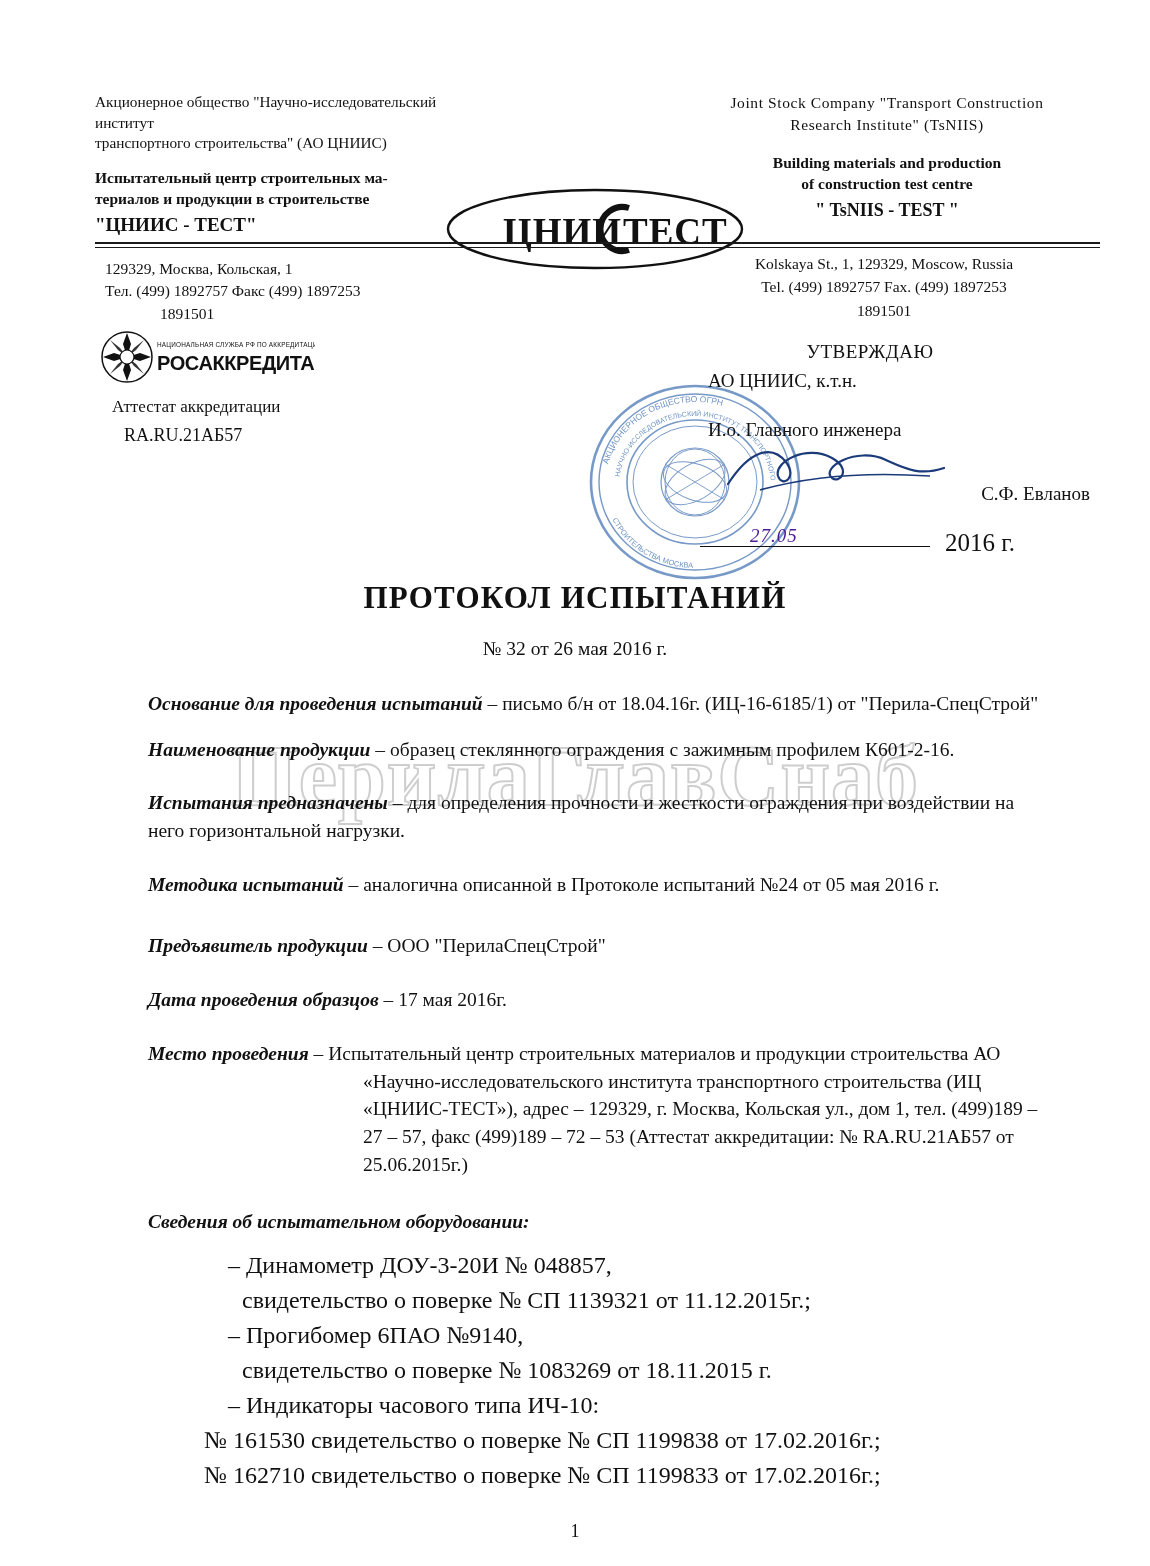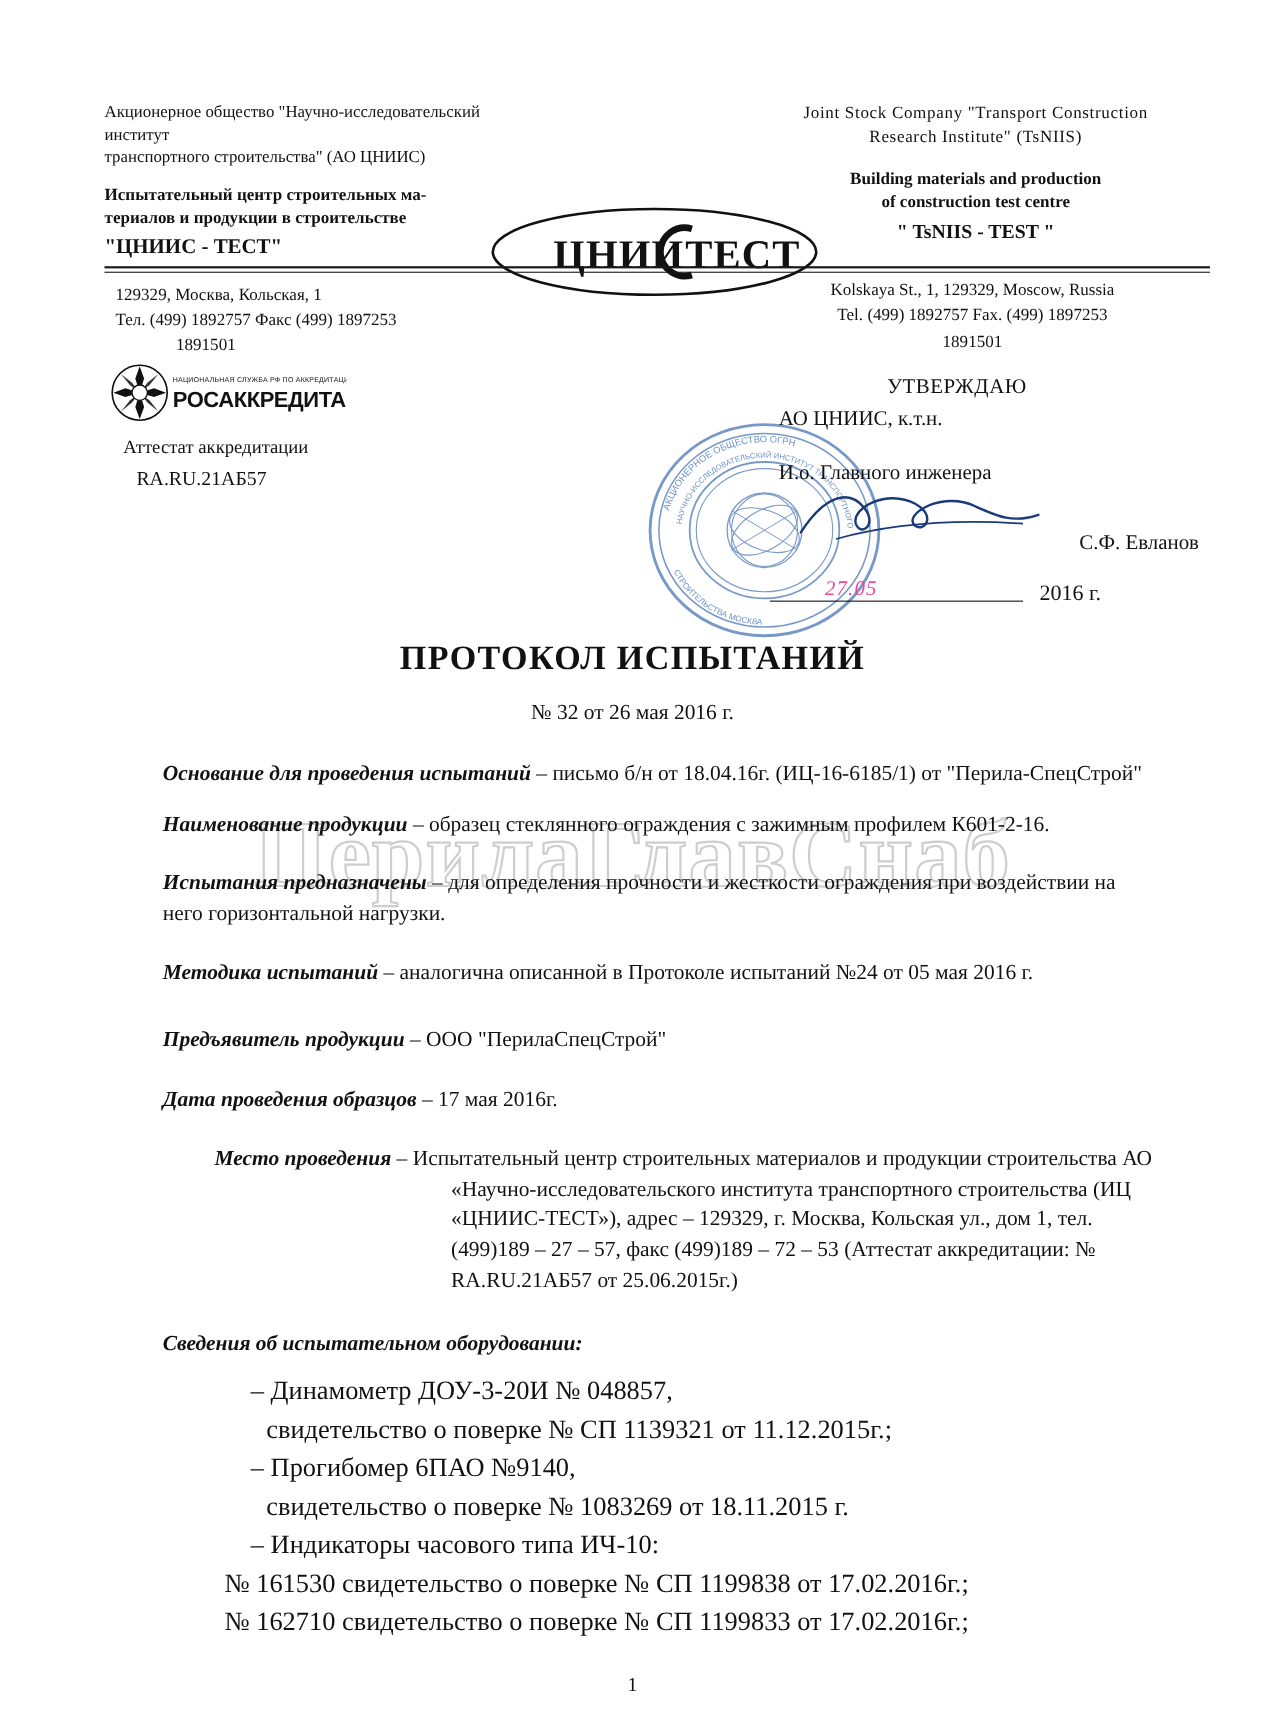--- a/index.html
+++ b/index.html
@@ -184,28 +184,28 @@
     width: 230px;
     border-bottom: 1.4px solid #111;
   }
   .date-hand {
     position: absolute;
     left: 60px;
     top: -2px;
     font-family: "Liberation Serif", serif;
     font-style: italic;
     font-size: 19px;
-    color: #ec4899;
+    color: #4c1d95;
     letter-spacing: 1px;
   }
   .year {
     position: absolute;
     left: 255px;
     top: 0px;
-    font-size: 20px;
+    font-size: 25px;
   }
 
   
   .scribble {
     position: absolute;
     left: 30px;
     top: -48px;
     width: 230px;
     height: 70px;
     pointer-events: none;
@@ -458,21 +458,21 @@
     </div>
 
     <div class="para p-gap-mid">
       <span class="lbl">Предъявитель продукции</span><span> – ООО "ПерилаСпецСтрой"</span>
     </div>
 
     <div class="para p-gap-mid">
       <span class="lbl">Дата проведения образцов</span><span> – 17 мая 2016г.</span>
     </div>
 
-    <div class="para" style="padding-left:215px; text-indent:-215px;margin-left:47px;">
+    <div class="para" style="padding-left:215px; text-indent:-215px;">
       <span class="lbl">Место проведения</span><span>  – Испытательный центр строительных материалов и продукции строительства АО «Научно-исследовательского института транспортного строительства (ИЦ «ЦНИИС-ТЕСТ»), адрес – 129329, г. Москва, Кольская ул., дом 1, тел. (499)189 – 27 – 57, факс (499)189 – 72 – 53 (Аттестат аккредитации: № RA.RU.21АБ57 от 25.06.2015г.)</span>
     </div>
 
     <div class="para equip-title">
       <span class="lbl">Сведения об испытательном оборудовании:</span>
     </div>
 
     <div class="equip-list">
       <div>– Динамометр ДОУ-3-20И № 048857,</div>
       <div class="equip-sub">свидетельство о поверке № СП 1139321 от 11.12.2015г.;</div>

